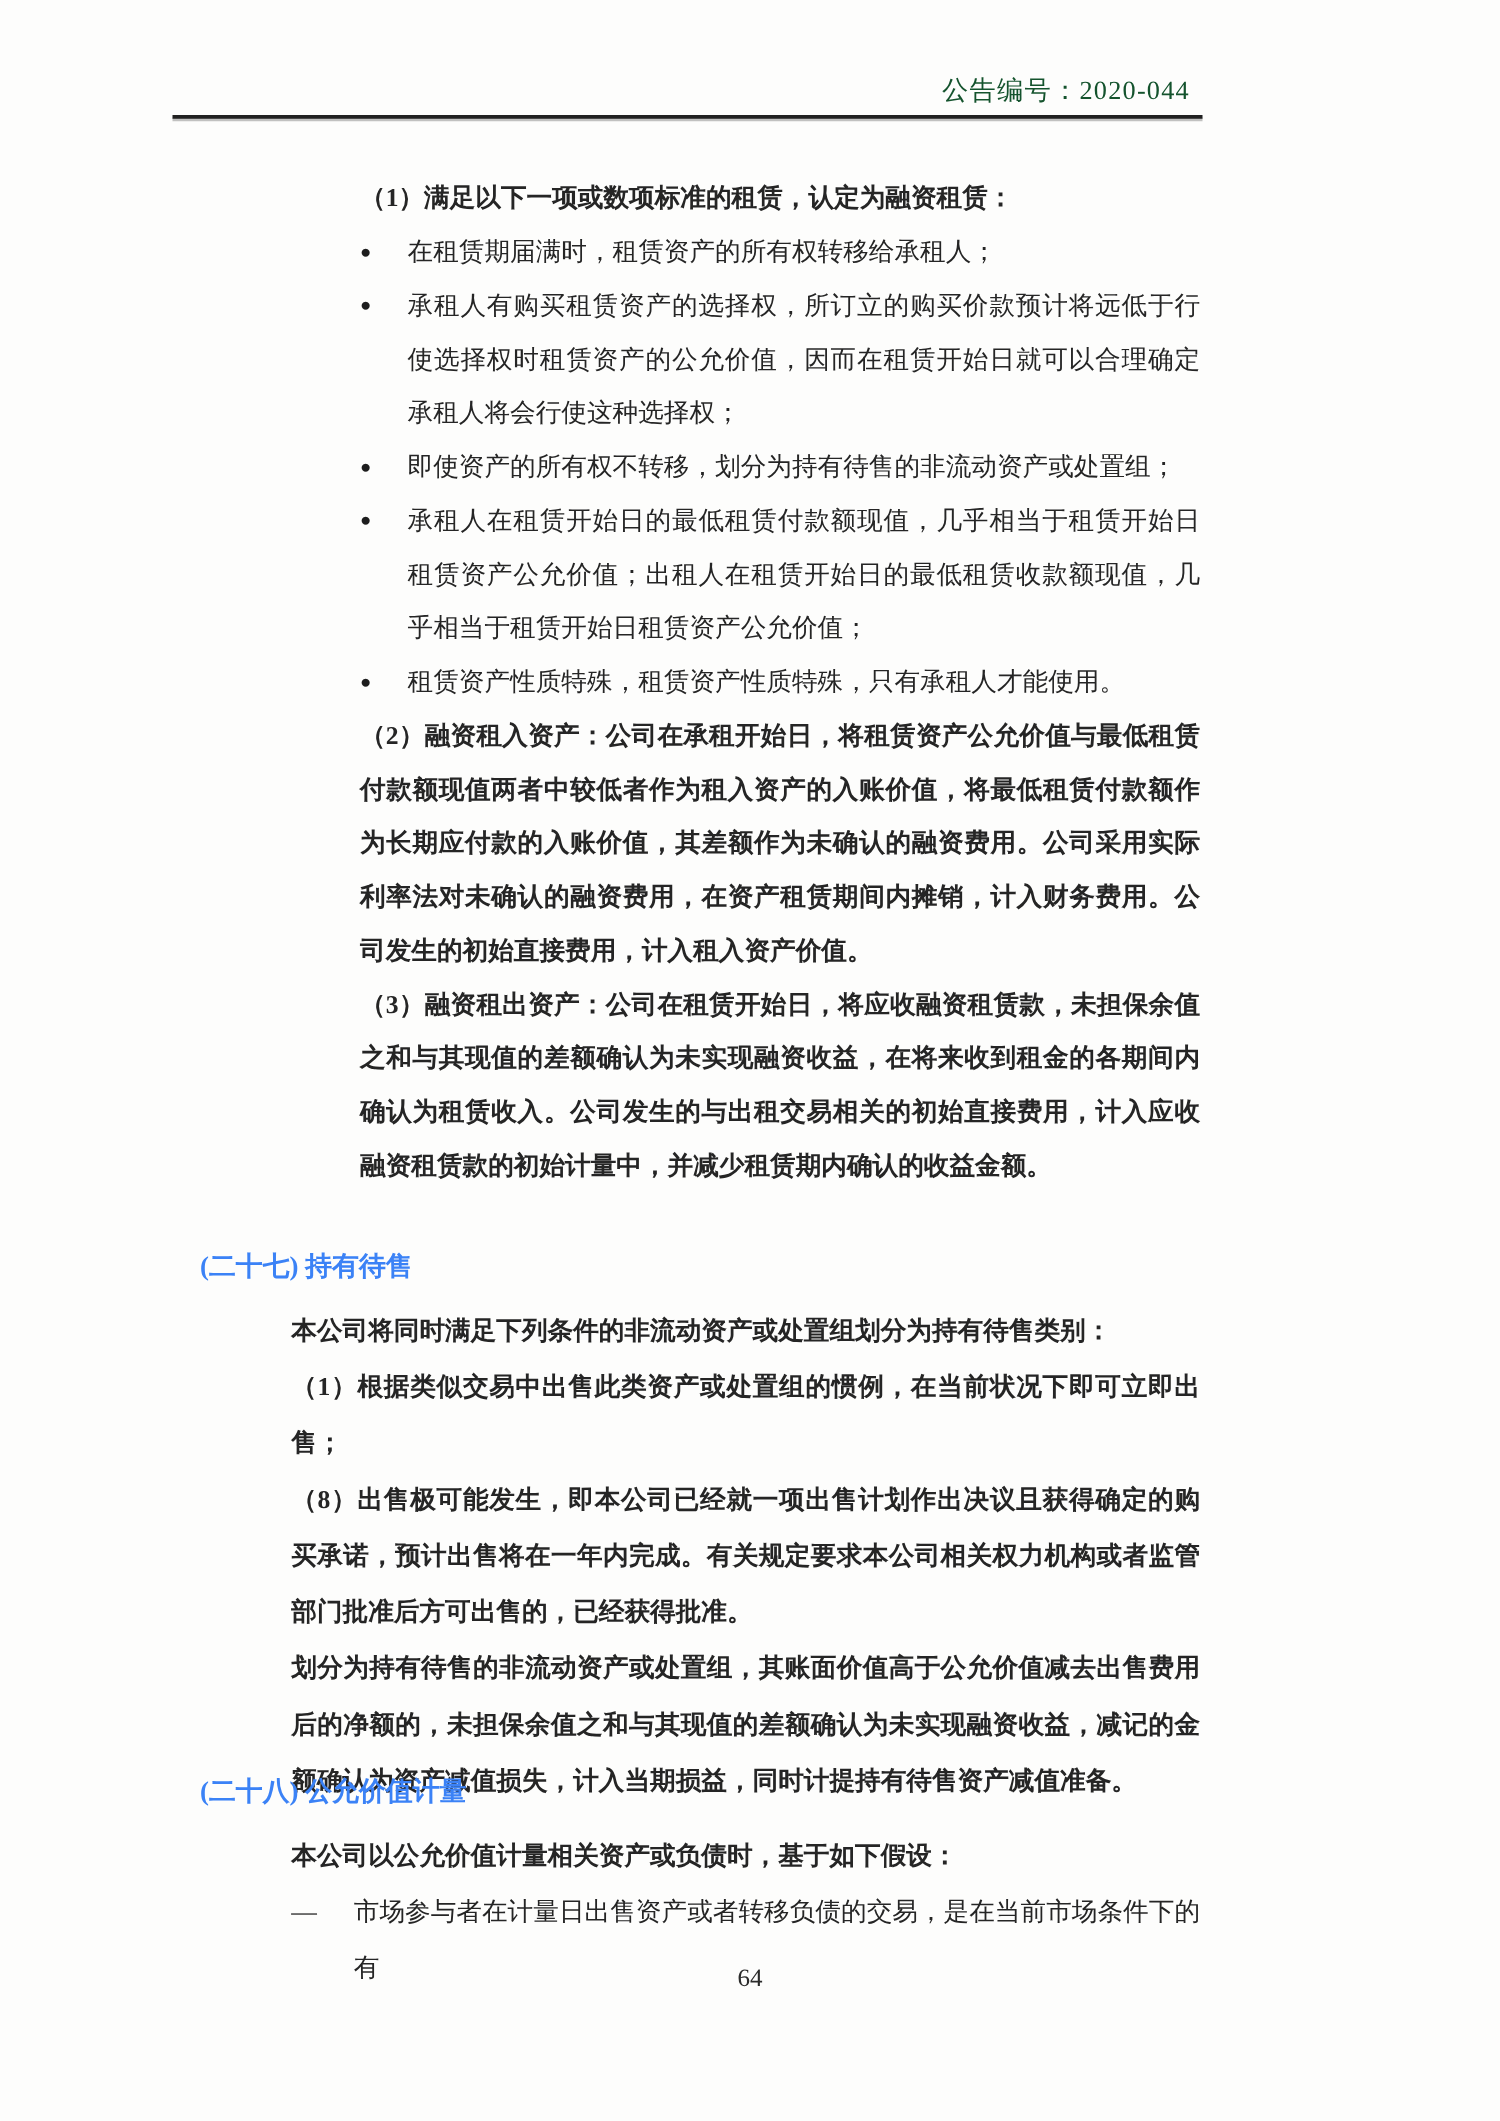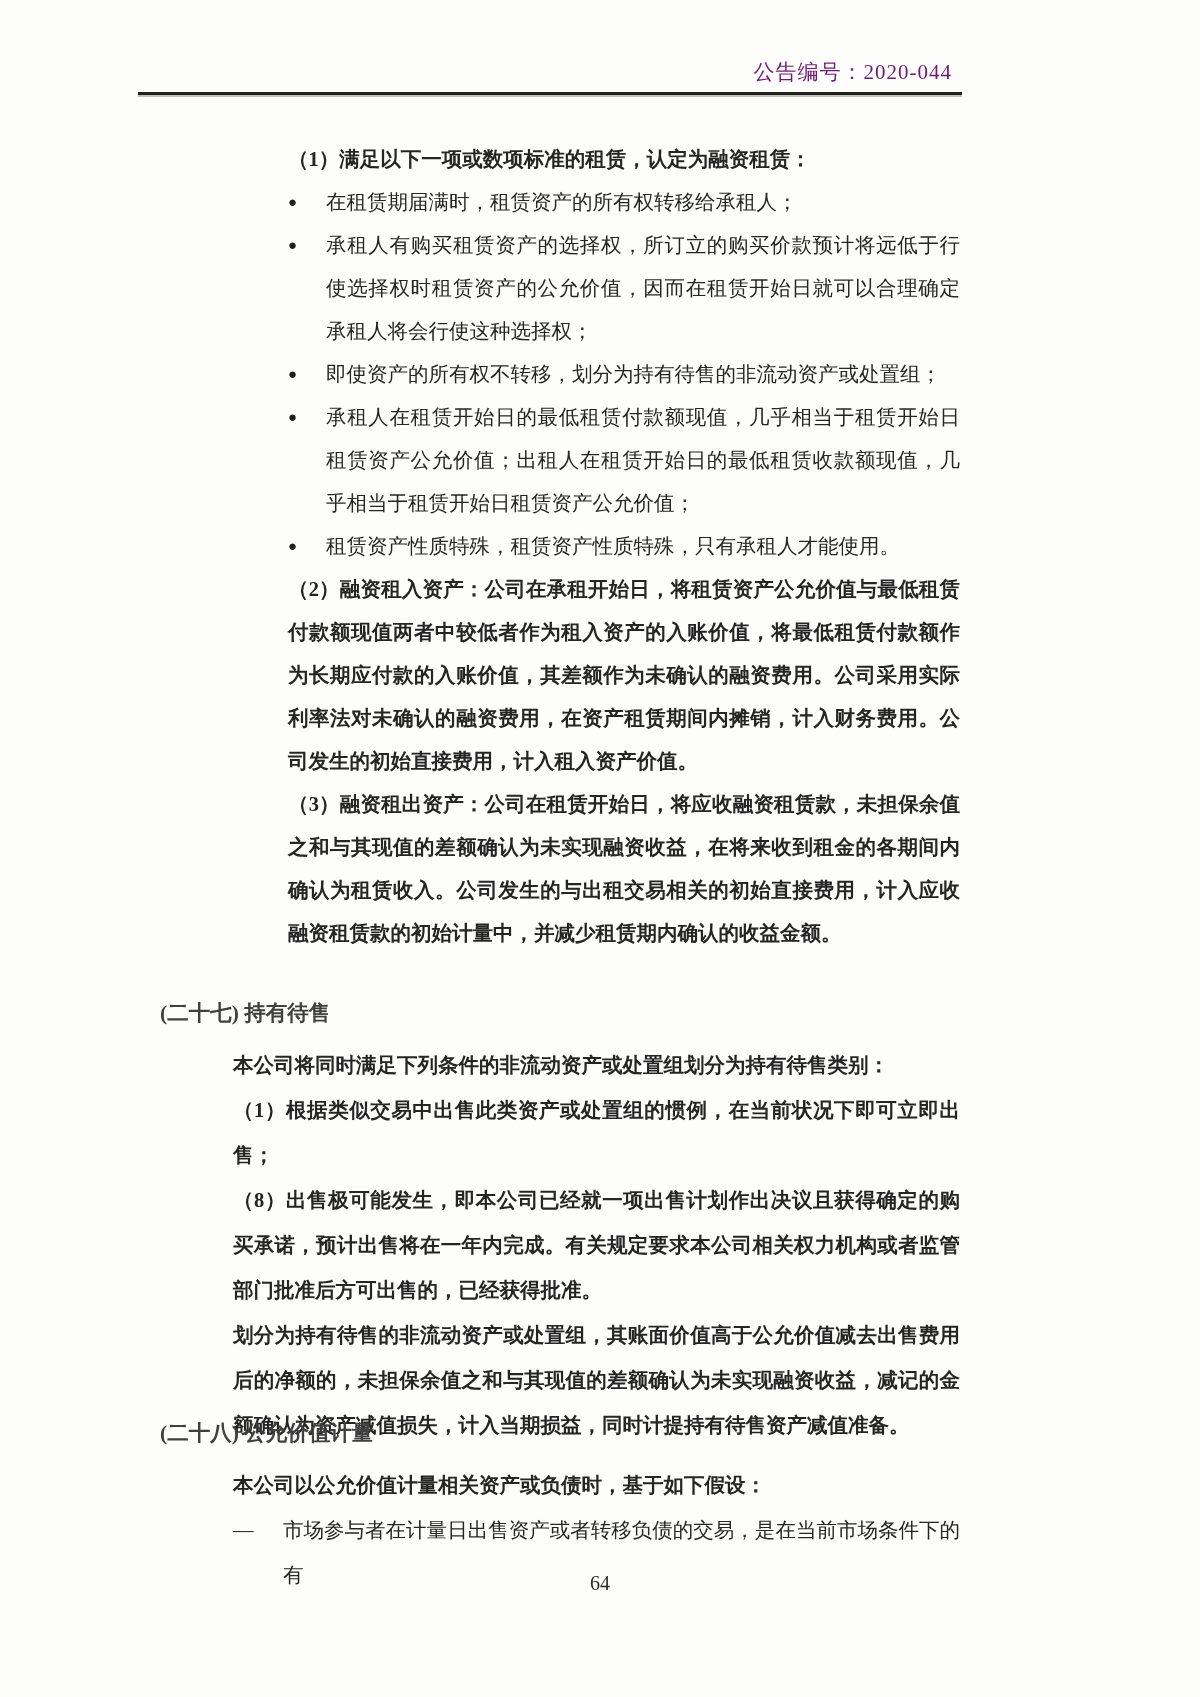--- a/index.html
+++ b/index.html
@@ -17,21 +17,21 @@
     color: #262626;
     overflow: hidden;
   }
   
   .doc-number {
     position: absolute;
     top: 58px;
     right: 248px;
     font-size: 21px;
     letter-spacing: 1px;
-    color: #701a75;
+    color: #14532d;
   }
   .header-rule {
     position: absolute;
     top: 92px;
     left: 138px;
     width: 824px;
     height: 3px;
     background: #212121;
     box-shadow: 0 2px 0 rgba(80,80,80,0.35);
   }
@@ -70,21 +70,21 @@
   }
   
   .section {
     position: absolute;
     left: 160px;
     width: 800px;
   }
   .section-heading {
     font-size: 21.5px;
     font-weight: 700;
-    color: #404040;
+    color: #3b82f6;
     margin: 0 0 16px 0;
     font-family: "Liberation Serif", "DejaVu Serif", serif;
   }
   .section-body {
     margin-left: 73px;
     width: 727px;
     font-size: 20.5px;
     line-height: 45px;
     text-align: justify;
     color: #252525;

